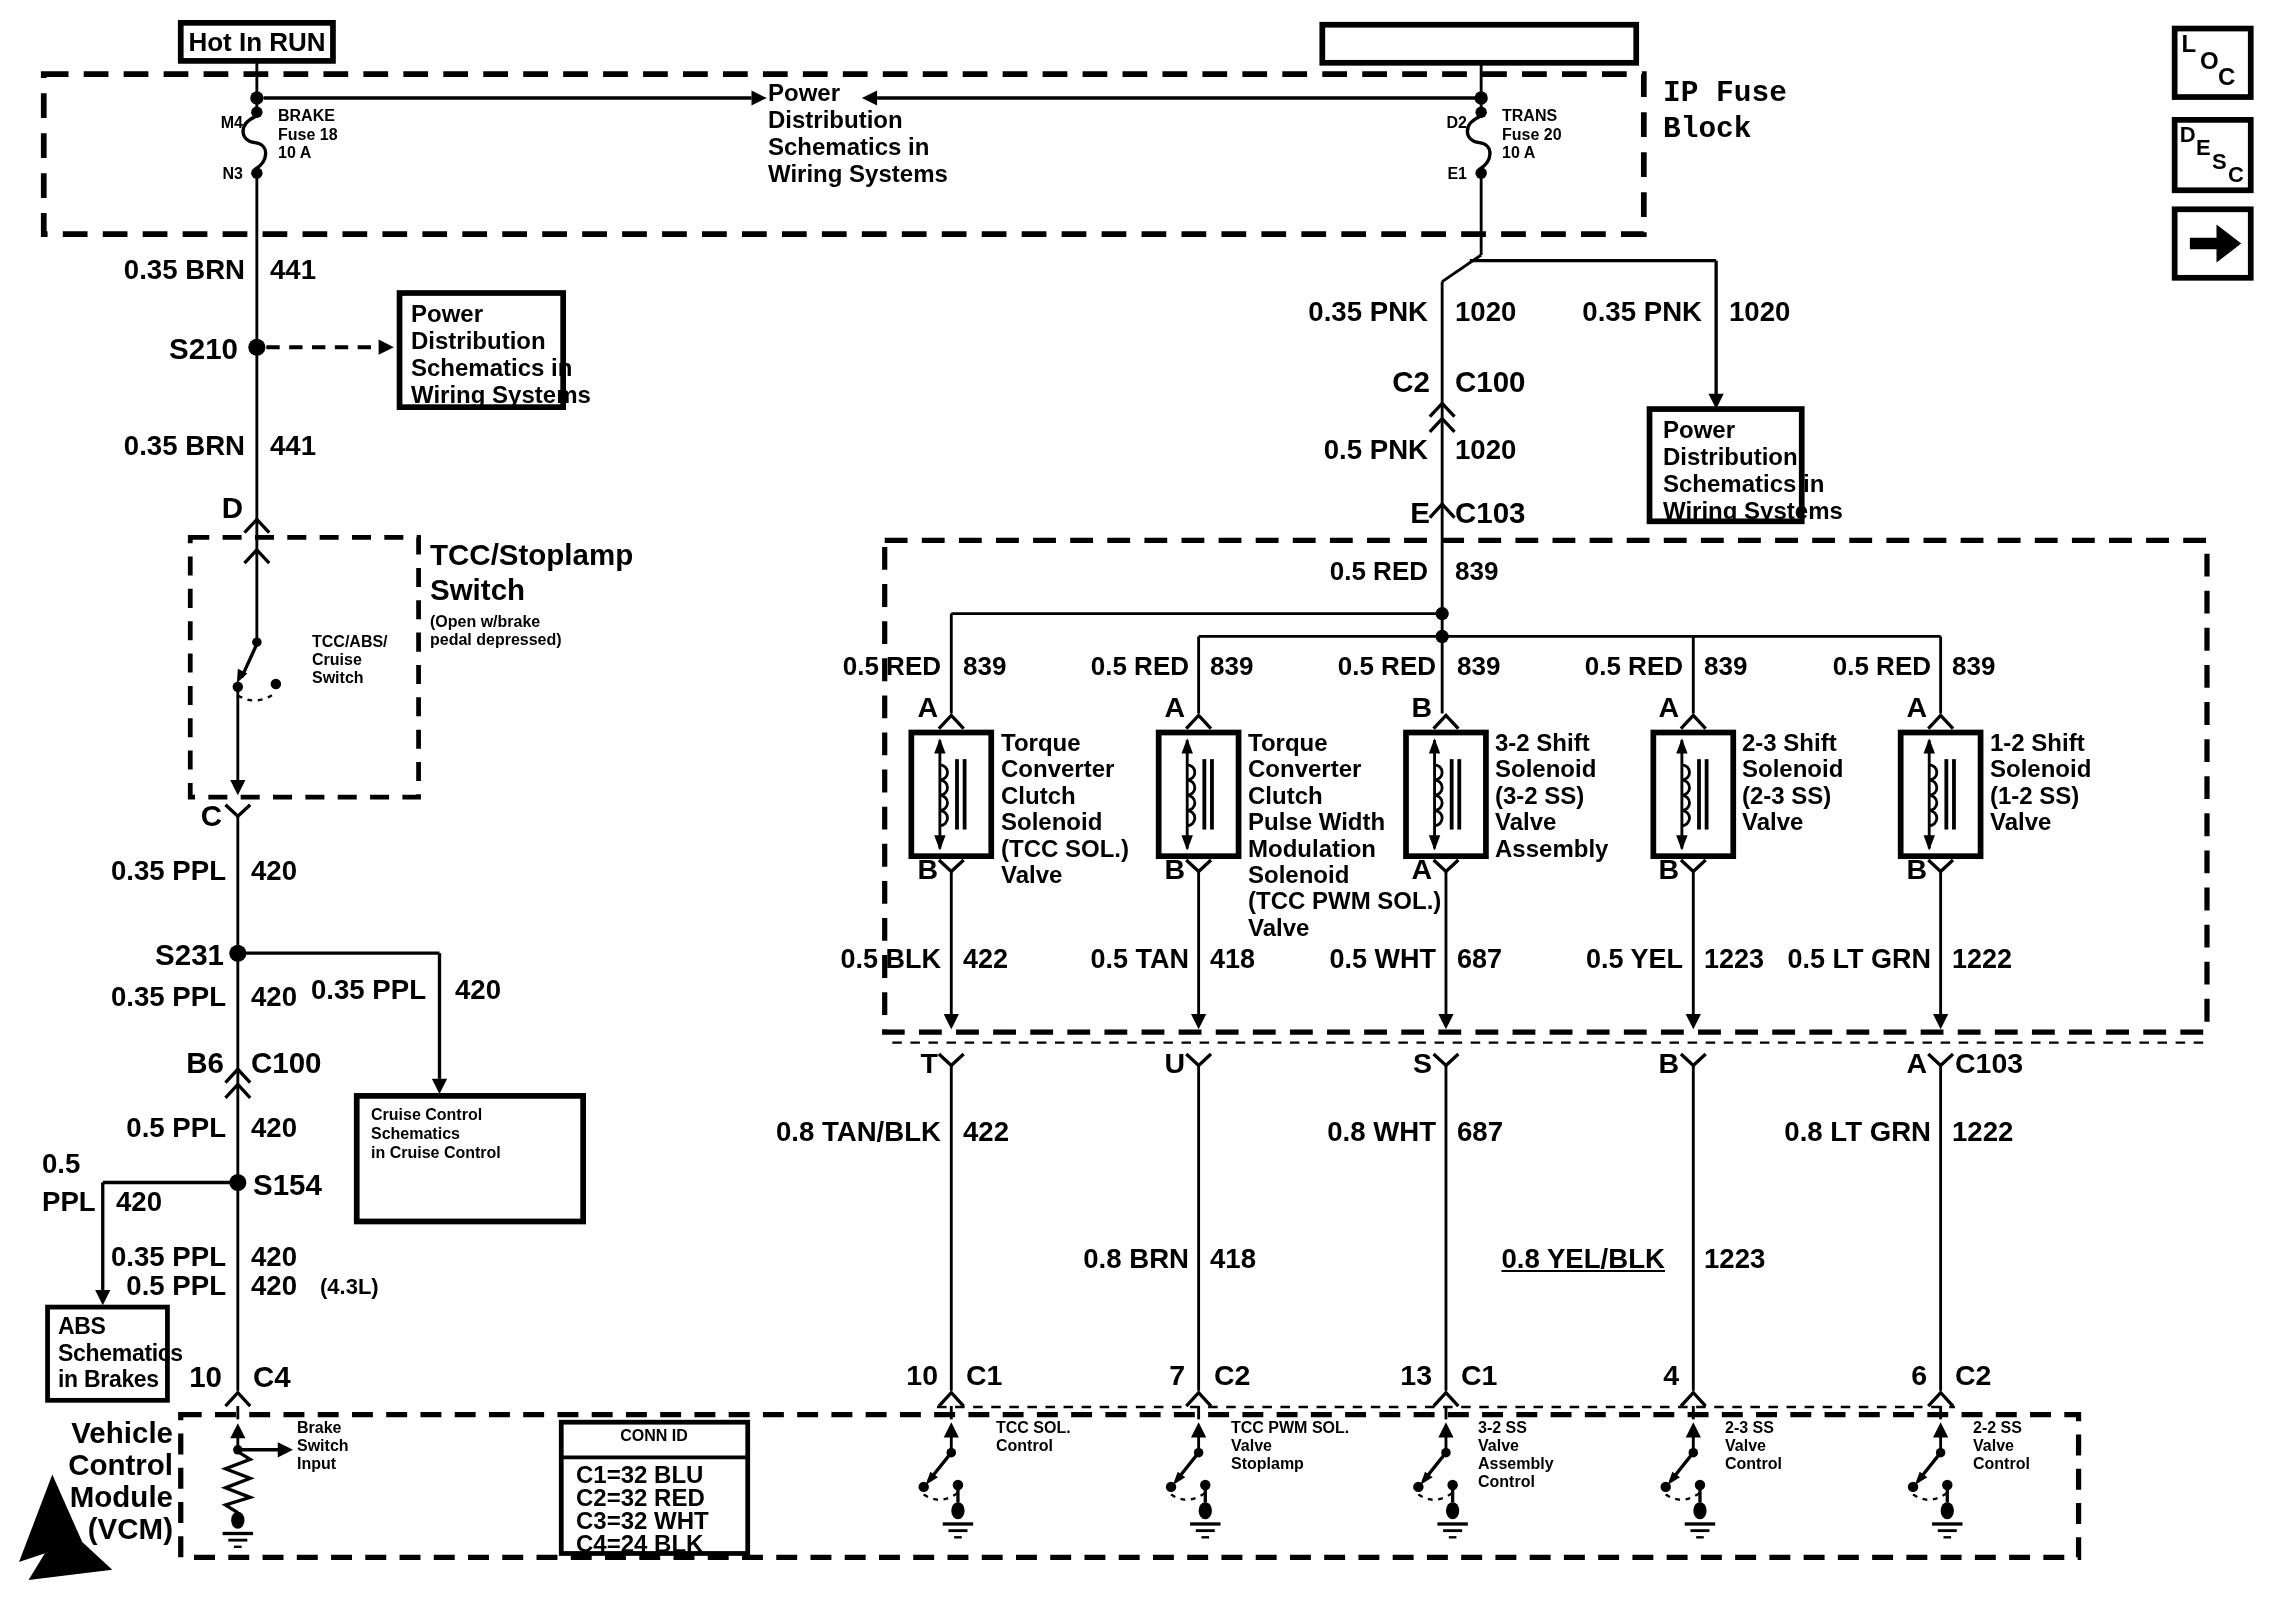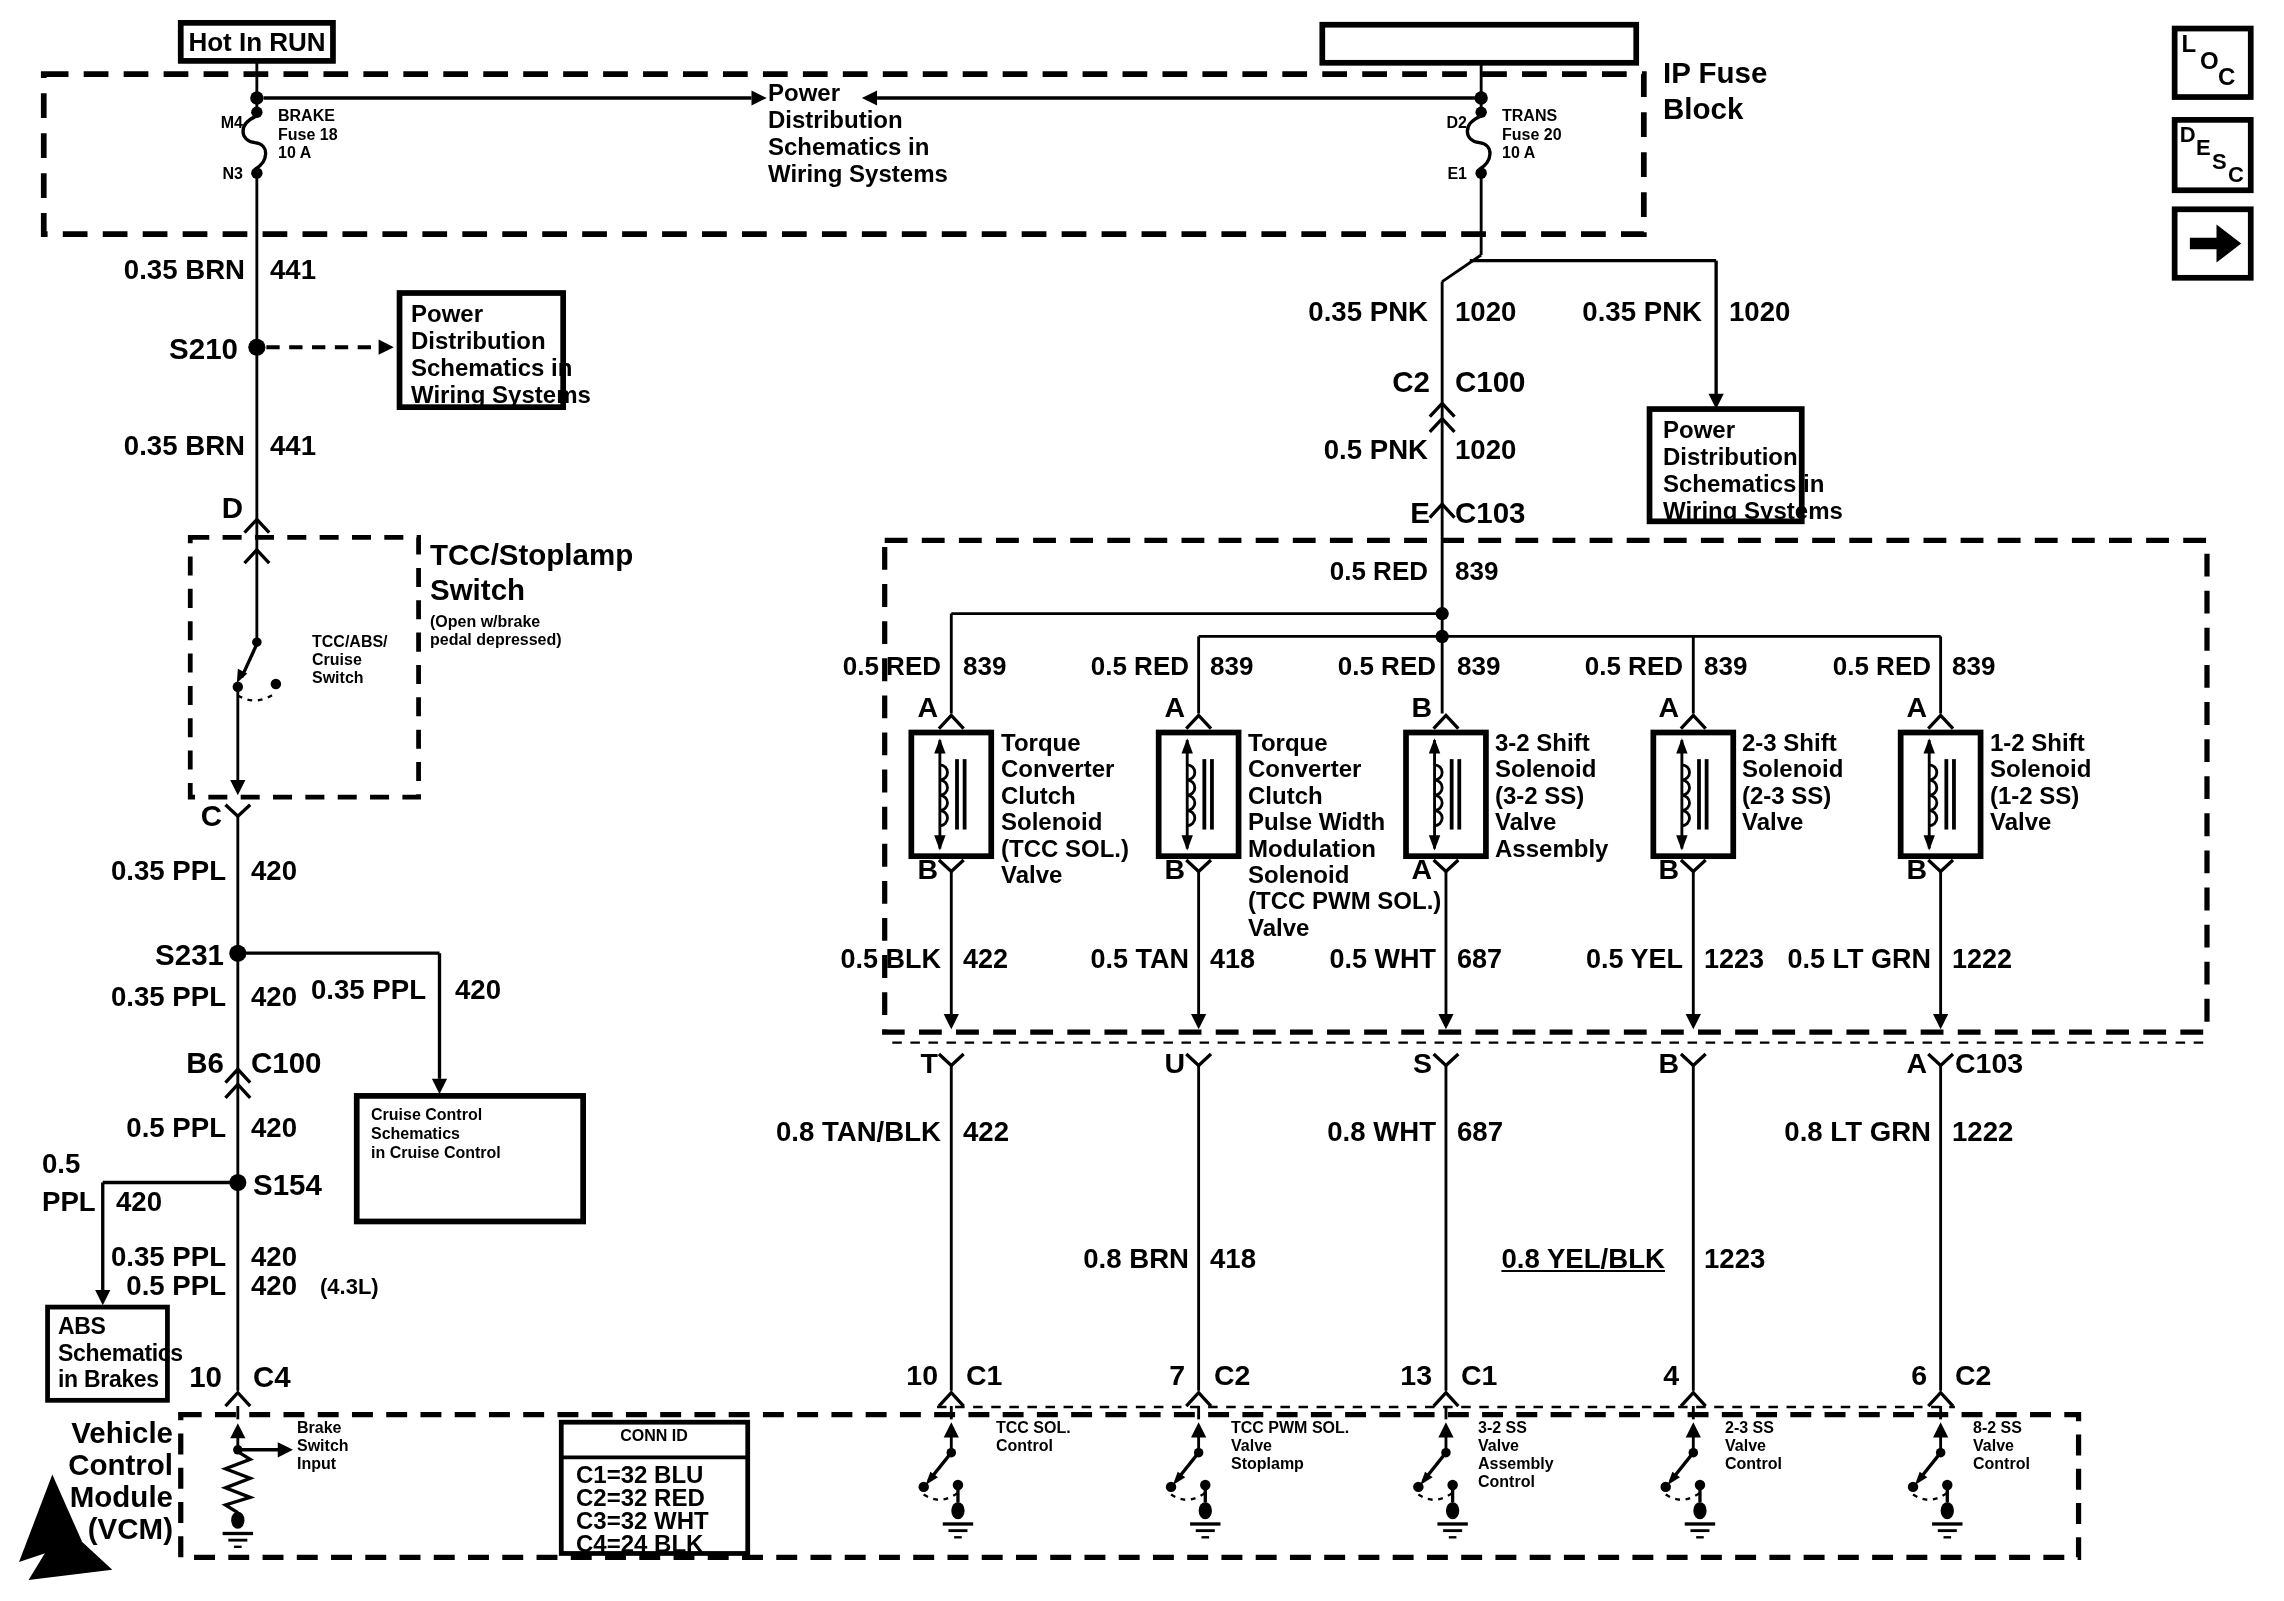--- a/index.html
+++ b/index.html
@@ -276,21 +276,21 @@
     <polygon points="55,1550 20,1642 86,1620" fill="#000"></polygon>
     <polygon points="66,1602 118,1650 30,1661" fill="#000"></polygon>
   </g>
 </svg>
 
 <div class="lbl f27 c" style="left:181px;top:27.6px;width:152px;">Hot In RUN</div>
 <div class="lbl f25" style="left:768px;top:80px;">Power
 Distribution
 Schematics in
 Wiring Systems</div>
-<div class="lbl f31" style="left:1663px;top:55px;line-height:1.22;">IP Fuse
+<div class="lbl f31" style="left:1663px;top:76px;line-height:1.22;font-family:Liberation Mono, monospace;">IP Fuse
 Block</div>
 
 <div class="lbl f26 ra" style="left:53px;top:114px;width:190px;">M4</div>
 <div class="lbl f26 ra" style="left:53px;top:165px;width:190px;">N3</div>
 <div class="lbl f26" style="left:278px;top:107px;line-height:1.16;">BRAKE
 Fuse 18
 10 A</div>
 
 <div class="lbl f26 ra" style="left:1277px;top:114px;width:190px;">D2</div>
 <div class="lbl f26 ra" style="left:1277px;top:165px;width:190px;">E1</div>
@@ -458,21 +458,21 @@
 Valve</div>
 <div class="lbl f30 ra" style="left:1737px;top:854px;width:190px;">B</div>
 <div class="lbl f28 ra" style="left:1741px;top:944px;width:190px;">0.5 LT GRN</div>
 <div class="lbl f28" style="left:1952px;top:944px;">1222</div>
 <div class="lbl f30 ra" style="left:1737px;top:1048px;width:190px;">A</div>
 <div class="lbl f30" style="left:1955px;top:1048px;">C103</div>
 <div class="lbl f29 ra" style="left:1741px;top:1117px;width:190px;">0.8 LT GRN</div>
 <div class="lbl f29" style="left:1952px;top:1117px;">1222</div>
 <div class="lbl f30 ra" style="left:1737px;top:1360px;width:190px;">6</div>
 <div class="lbl f30" style="left:1955px;top:1360px;">C2</div>
-<div class="lbl f26" style="left:1973px;top:1419px;">8-2 SS
+<div class="lbl f26" style="left:1973px;top:1419px;">2-2 SS
 Valve
 Control</div>
 
 <div class="lbl f31 ra" style="left:0px;top:1417px;width:173px;line-height:1.08;">Vehicle
 Control
 Module
 (VCM)</div>
 <div class="lbl f26" style="left:297px;top:1419px;">Brake
 Switch
 Input</div>

